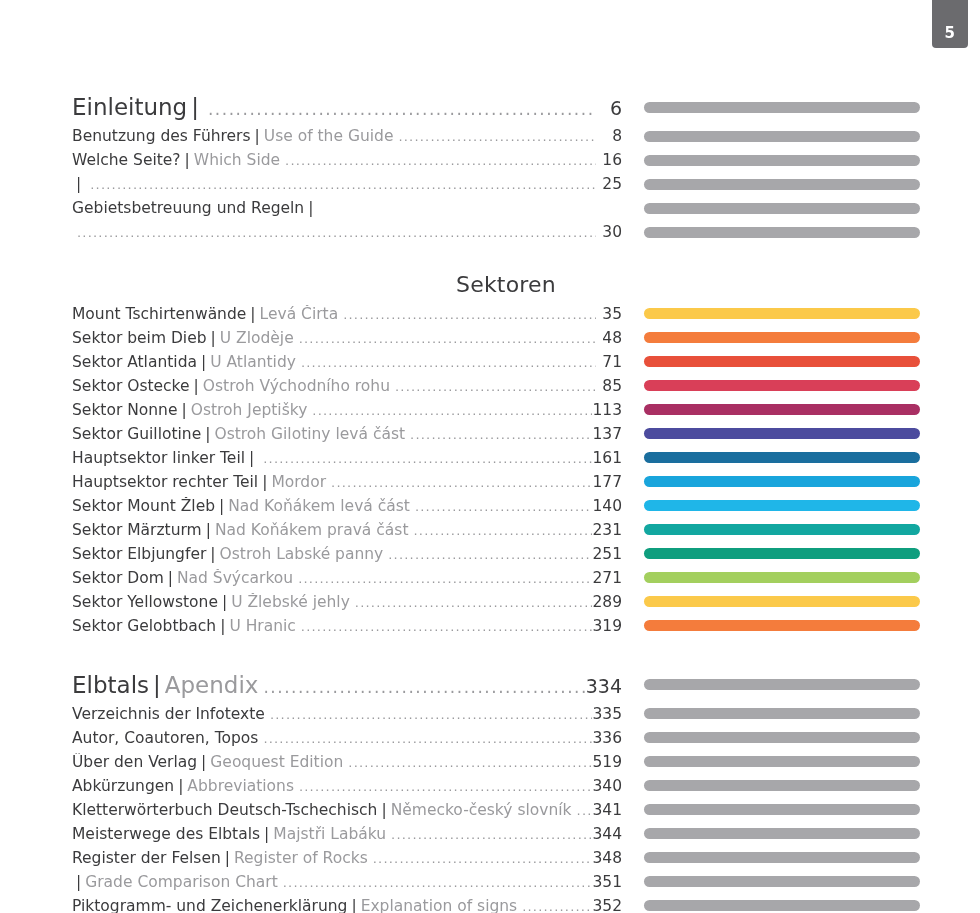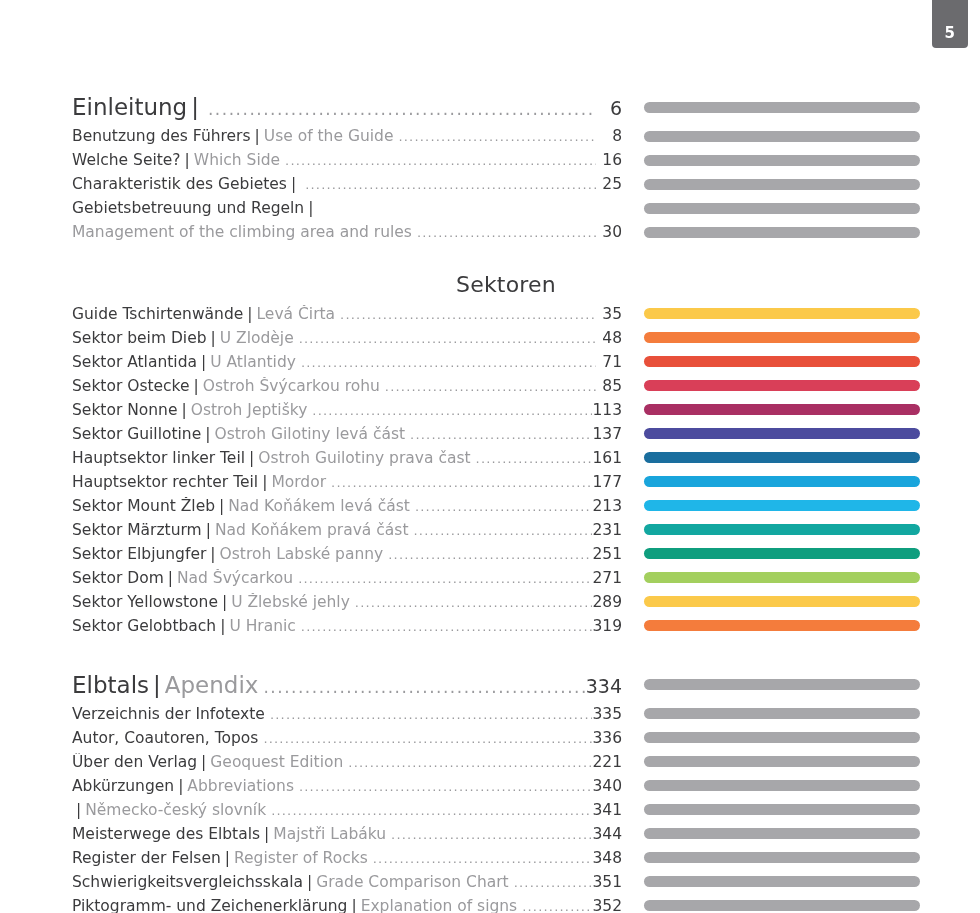--- a/index.html
+++ b/index.html
@@ -171,60 +171,58 @@
             <span class="en">Which Side</span>
             <span class="dots">................................................................................................................................................................</span>
             <span class="pg">16</span>
           </div>
           <div class="barcell">
             <div class="bar" style="background: rgb(167, 167, 170);"></div>
           </div>
         </div>
         <div class="row normal">
           <div class="entry">
-            <span class="de">Charakteristik des Gebietes</span>
             <span class="sep">|</span>
             <span class="dots">................................................................................................................................................................</span>
             <span class="pg">25</span>
           </div>
           <div class="barcell">
             <div class="bar" style="background: rgb(167, 167, 170);"></div>
           </div>
         </div>
         <div class="row normal cont">
           <div class="entry">
             <span class="de">Gebietsbetreuung und Regeln</span>
             <span class="sep">|</span>
             <span class="pg"></span>
           </div>
           <div class="barcell">
             <div class="bar" style="background: rgb(167, 167, 170);"></div>
           </div>
         </div>
         <div class="row normal">
           <div class="entry">
-            <span class="en">Management of the climbing area and rules</span>
             <span class="dots">................................................................................................................................................................</span>
             <span class="pg">30</span>
           </div>
           <div class="barcell">
             <div class="bar" style="background: rgb(167, 167, 170);"></div>
           </div>
         </div>
       </div>
   </div>
 
   <div class="spacer-md"></div>
 
   <div class="group">
     <div class="group-heading">Sektoren</div>
     <div id="group-sektoren">
         <div class="row normal">
           <div class="entry">
-            <span class="de">Guide Tschirtenwände</span>
+            <span class="de">Mount Tschirtenwände</span>
             <span class="sep">|</span>
             <span class="en">Levá Čirta</span>
             <span class="dots">................................................................................................................................................................</span>
             <span class="pg">35</span>
           </div>
           <div class="barcell">
             <div class="bar" style="background: rgb(251, 201, 74);"></div>
           </div>
         </div>
         <div class="row normal">
@@ -248,21 +246,21 @@
             <span class="pg">71</span>
           </div>
           <div class="barcell">
             <div class="bar" style="background: rgb(232, 80, 58);"></div>
           </div>
         </div>
         <div class="row normal">
           <div class="entry">
             <span class="de">Sektor Ostecke</span>
             <span class="sep">|</span>
-            <span class="en">Ostroh Švýcarkou rohu</span>
+            <span class="en">Ostroh Východního rohu</span>
             <span class="dots">................................................................................................................................................................</span>
             <span class="pg">85</span>
           </div>
           <div class="barcell">
             <div class="bar" style="background: rgb(217, 63, 88);"></div>
           </div>
         </div>
         <div class="row normal">
           <div class="entry">
             <span class="de">Sektor Nonne</span>
@@ -284,21 +282,20 @@
             <span class="pg">137</span>
           </div>
           <div class="barcell">
             <div class="bar" style="background: rgb(76, 75, 158);"></div>
           </div>
         </div>
         <div class="row normal">
           <div class="entry">
             <span class="de">Hauptsektor linker Teil</span>
             <span class="sep">|</span>
-            <span class="en">Ostroh Guilotiny prava čast</span>
             <span class="dots">................................................................................................................................................................</span>
             <span class="pg">161</span>
           </div>
           <div class="barcell">
             <div class="bar" style="background: rgb(26, 110, 158);"></div>
           </div>
         </div>
         <div class="row normal">
           <div class="entry">
             <span class="de">Hauptsektor rechter Teil</span>
@@ -310,21 +307,21 @@
           <div class="barcell">
             <div class="bar" style="background: rgb(25, 165, 220);"></div>
           </div>
         </div>
         <div class="row normal">
           <div class="entry">
             <span class="de">Sektor Mount Žleb</span>
             <span class="sep">|</span>
             <span class="en">Nad Koňákem levá část</span>
             <span class="dots">................................................................................................................................................................</span>
-            <span class="pg">213</span>
+            <span class="pg">140</span>
           </div>
           <div class="barcell">
             <div class="bar" style="background: rgb(31, 182, 232);"></div>
           </div>
         </div>
         <div class="row normal">
           <div class="entry">
             <span class="de">Sektor Märzturm</span>
             <span class="sep">|</span>
             <span class="en">Nad Koňákem pravá část</span>
@@ -421,40 +418,41 @@
           <div class="barcell">
             <div class="bar" style="background: rgb(167, 167, 170);"></div>
           </div>
         </div>
         <div class="row normal">
           <div class="entry">
             <span class="de">Über den Verlag</span>
             <span class="sep">|</span>
             <span class="en">Geoquest Edition</span>
             <span class="dots">................................................................................................................................................................</span>
-            <span class="pg">221</span>
+            <span class="pg">519</span>
           </div>
           <div class="barcell">
             <div class="bar" style="background: rgb(167, 167, 170);"></div>
           </div>
         </div>
         <div class="row normal">
           <div class="entry">
             <span class="de">Abkürzungen</span>
             <span class="sep">|</span>
             <span class="en">Abbreviations</span>
             <span class="dots">................................................................................................................................................................</span>
             <span class="pg">340</span>
           </div>
           <div class="barcell">
             <div class="bar" style="background: rgb(167, 167, 170);"></div>
           </div>
         </div>
         <div class="row normal">
           <div class="entry">
+            <span class="de">Kletterwörterbuch Deutsch-Tschechisch</span>
             <span class="sep">|</span>
             <span class="en">Německo-český slovník</span>
             <span class="dots">................................................................................................................................................................</span>
             <span class="pg">341</span>
           </div>
           <div class="barcell">
             <div class="bar" style="background: rgb(167, 167, 170);"></div>
           </div>
         </div>
         <div class="row normal">
@@ -476,21 +474,20 @@
             <span class="en">Register of Rocks</span>
             <span class="dots">................................................................................................................................................................</span>
             <span class="pg">348</span>
           </div>
           <div class="barcell">
             <div class="bar" style="background: rgb(167, 167, 170);"></div>
           </div>
         </div>
         <div class="row normal">
           <div class="entry">
-            <span class="de">Schwierigkeitsvergleichsskala</span>
             <span class="sep">|</span>
             <span class="en">Grade Comparison Chart</span>
             <span class="dots">................................................................................................................................................................</span>
             <span class="pg">351</span>
           </div>
           <div class="barcell">
             <div class="bar" style="background: rgb(167, 167, 170);"></div>
           </div>
         </div>
         <div class="row normal">

